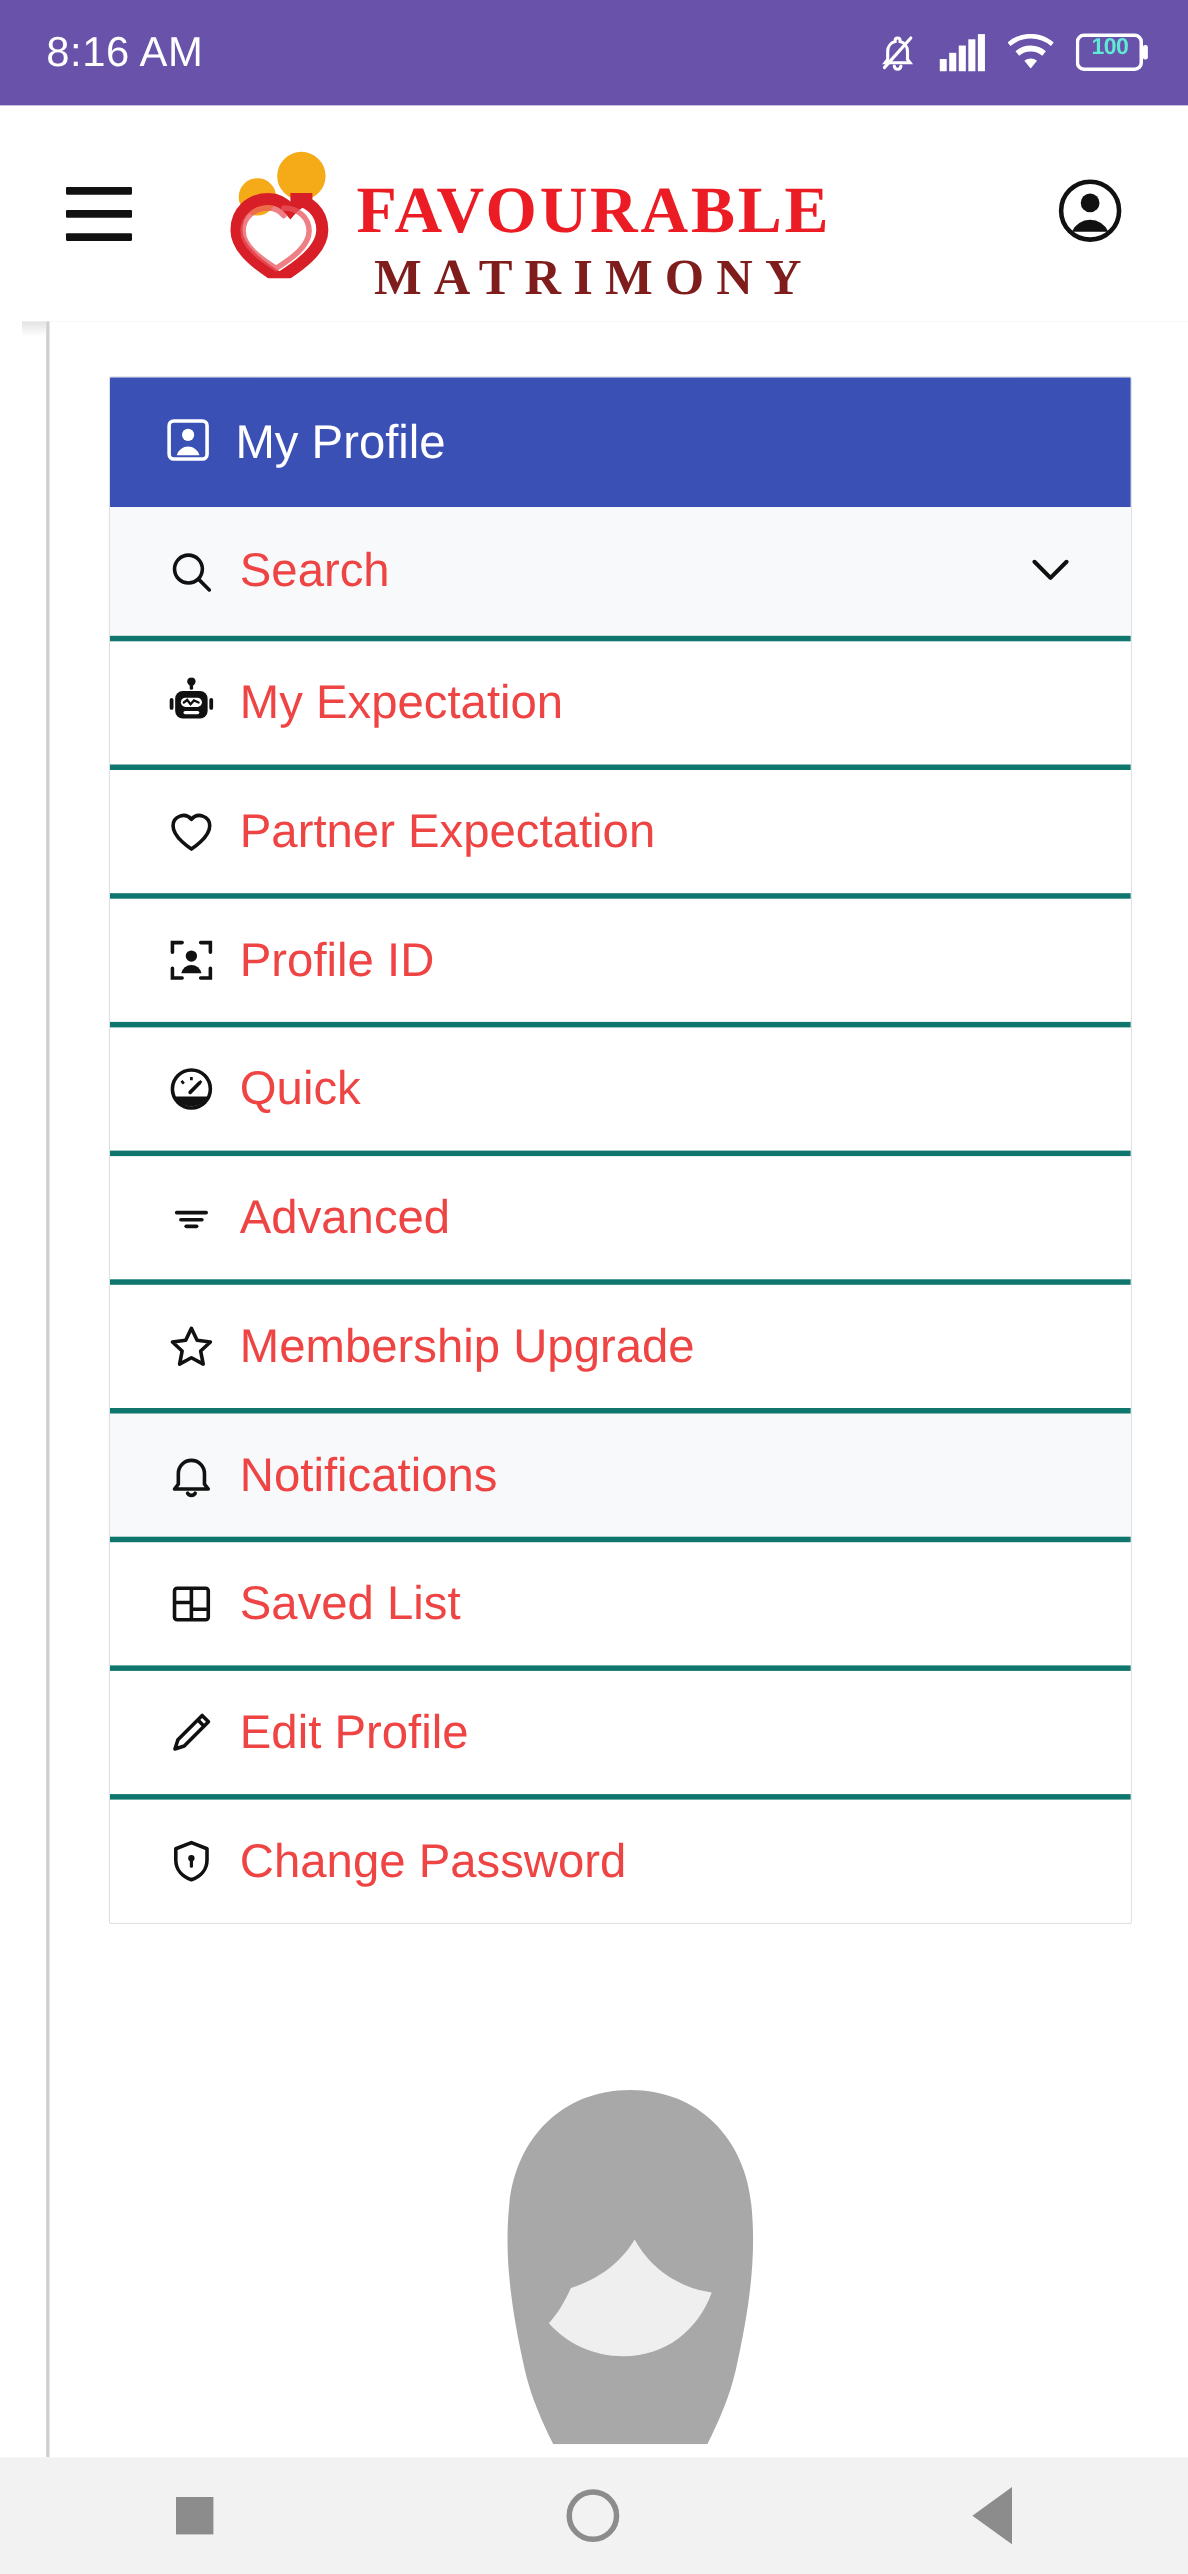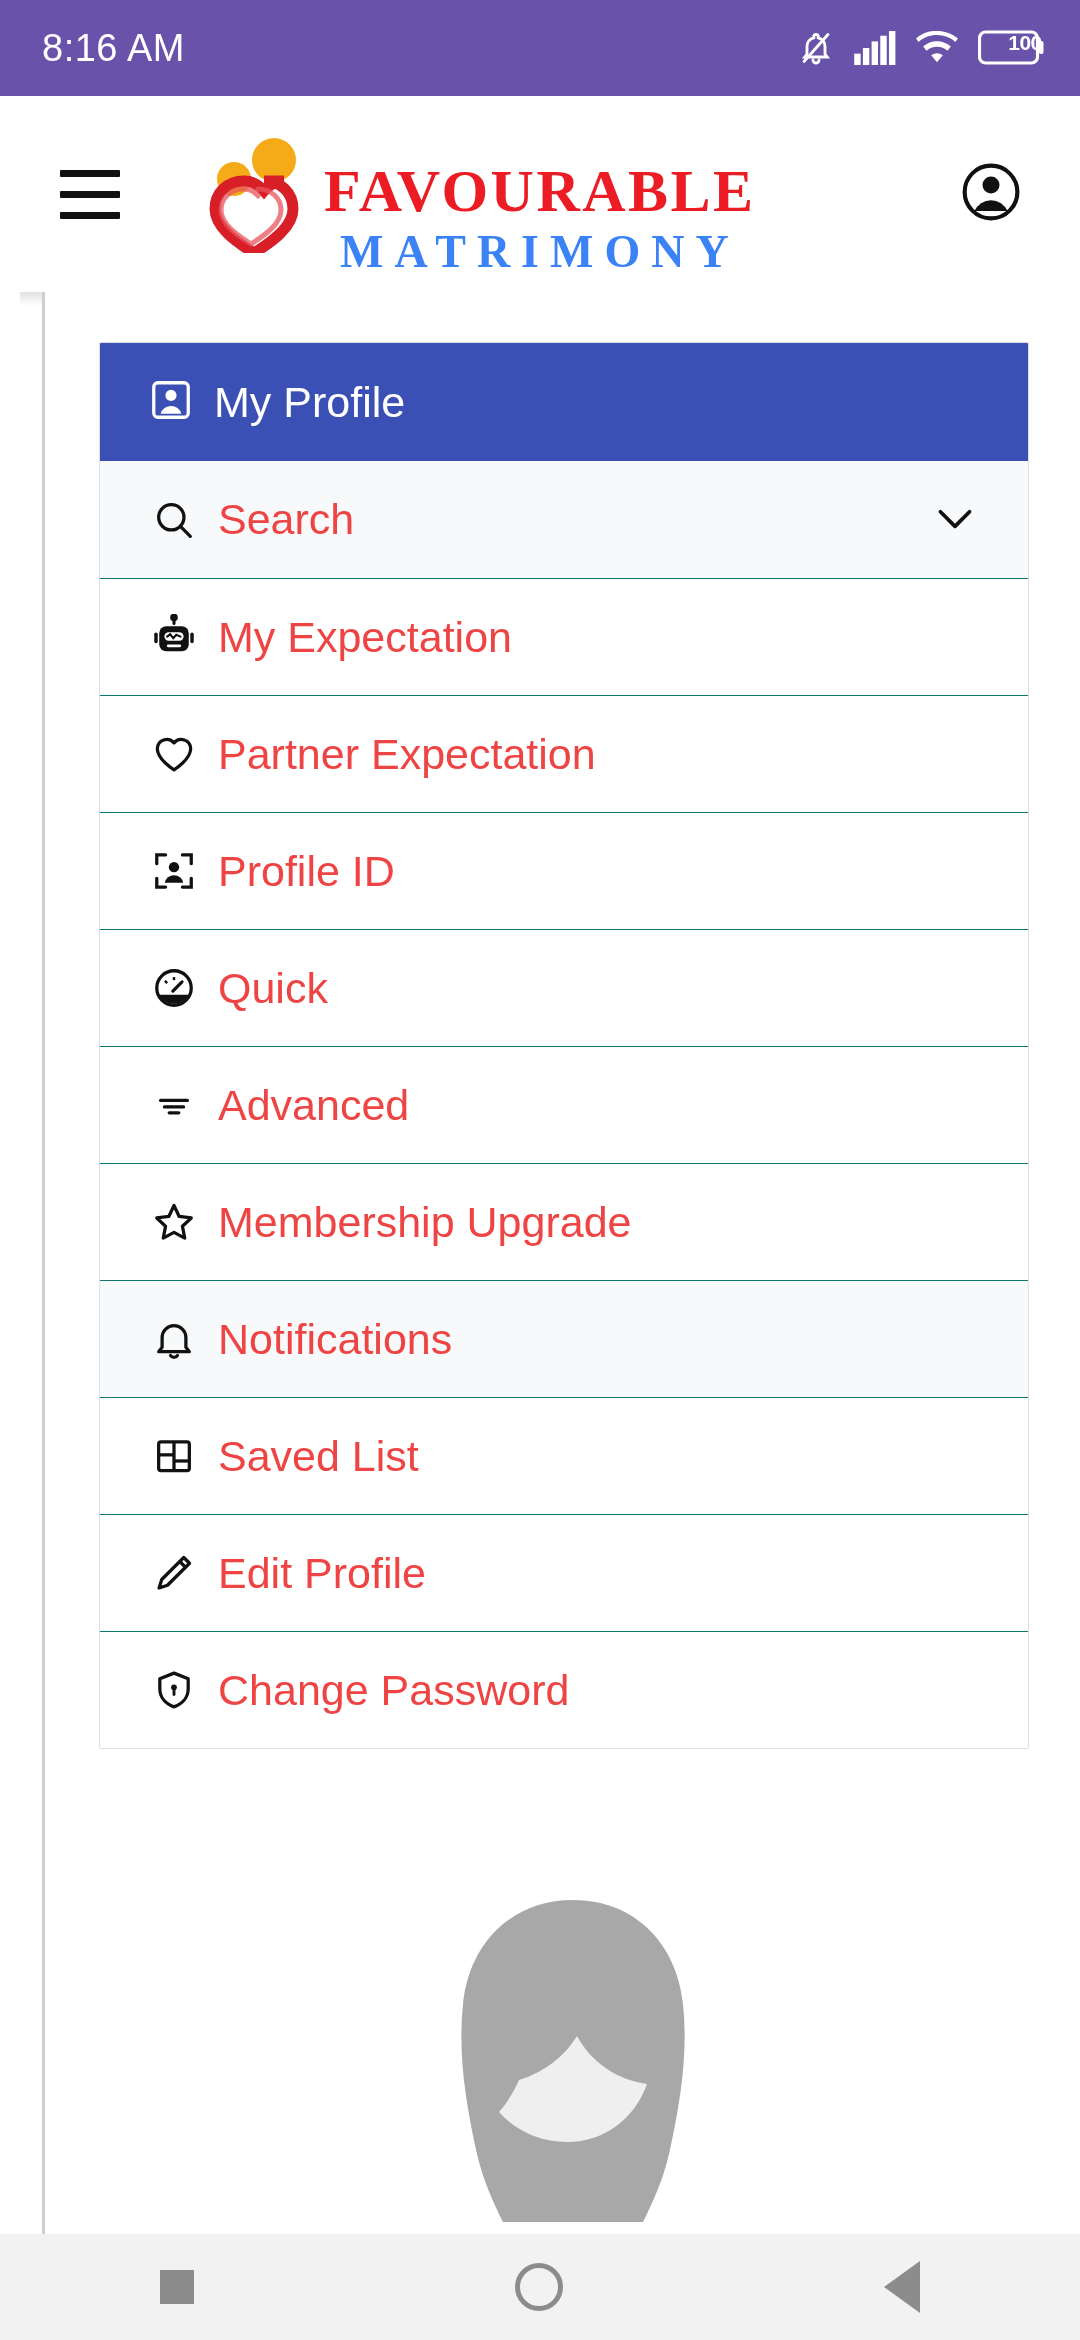--- a/index.html
+++ b/index.html
@@ -15,23 +15,23 @@
   .status-bar {
     height: 96px; background: #6852aa; color: #ffffff;
     display: flex; align-items: center; justify-content: space-between;
     padding: 0 36px 0 42px;
   }
   .status-time { font-size: 38px; font-weight: 400; letter-spacing: .5px; }
   .status-icons { display: flex; align-items: center; gap: 20px; }
   .status-icons svg { display: block; }
   .battery-wrap { position: relative; display:flex; align-items:center; }
   .battery-text {
-    position: absolute; left: 16px; top: 0; width: 62px; height: 26px;
+    position: absolute; left: 0; top: 0; width: 62px; height: 26px;
     display: flex; align-items: center; justify-content: center;
-    font-size: 21px; font-weight: 700; color: #ffffff; letter-spacing: -0.5px;
+    font-size: 21px; font-weight: 700; color: #5eead4; letter-spacing: -0.5px;
   }
 
   
   .app-header {
     height: 196px; background: #ffffff;
     display: flex; align-items: center; padding: 0 52px 0 60px;
     position: relative;
   }
   .hamburger { width: 60px; display:flex; flex-direction:column; gap: 14px; cursor:pointer; }
   .hamburger span { display:block; height: 7px; background:#111; border-radius: 1px; width:100%; }
@@ -41,21 +41,21 @@
     display: flex; align-items: center; gap: 6px;
   }
   .logo-mark { width: 128px; height: 118px; position: relative; flex: none; }
   .logo-words { display: flex; flex-direction: column; line-height: 1; margin-top: 48px; }
   .logo-favourable {
     font-family: "Liberation Serif", serif; font-weight: 700;
     font-size: 60px; color: #ec1c24; letter-spacing: 2.5px;
   }
   .logo-matrimony {
     font-family: "Liberation Serif", serif; font-weight: 700;
-    font-size: 46px; color: #3b82f6; letter-spacing: 11px;
+    font-size: 46px; color: #7f1d1d; letter-spacing: 11px;
     margin-top: 8px; text-align: center;
   }
   .account-icon { position: absolute; right: 58px; top: 50%; transform: translateY(-50%); cursor:pointer; }
 
   
   .content {
     position: absolute; left: 0; top: 292px; width: 1080px; height: 1942px;
     background: #ffffff; overflow: hidden; margin-left: 20px;
   }
   .content-inner { position:absolute; left: 22px; top: 0; width: 1058px; height: 1942px;
@@ -72,21 +72,21 @@
   .menu-head {
     height: 118px; background: #3b50b5; color:#ffffff;
     display:flex; align-items:center; padding-left: 48px; gap: 20px;
     cursor:pointer;
   }
   .menu-head .label { font-size: 43px; }
 
   .menu-row {
     height: 117px; background:#ffffff;
     display:flex; align-items:center; padding: 0 48px;
-    border-top: 1px solid #0f766e; gap: 18px; cursor:pointer;
+    border-top: 5px solid #0f766e; gap: 18px; cursor:pointer;
   }
   .menu-row.first { border-top: none; }
   .menu-row.shaded { background: #f7f9fb; }
   .menu-row .label { font-size: 43px; color: #ef4444; }
   .menu-row .spacer { flex: 1 1 auto; }
   .menu-row .icon { flex: none; display:flex; align-items:center; justify-content:center; width: 52px; }
   .chev { flex:none; }
 
   
   .avatar-ph {

